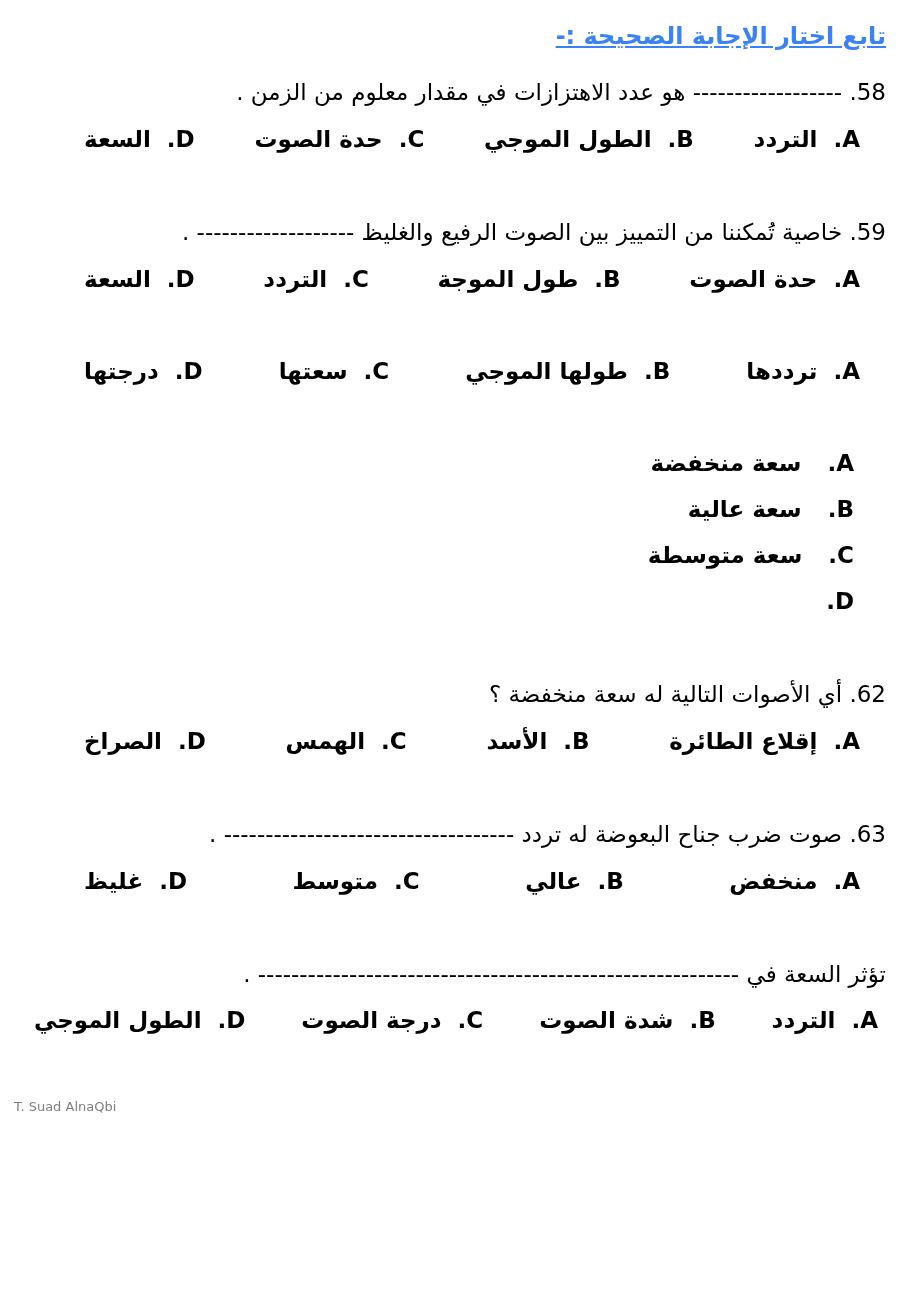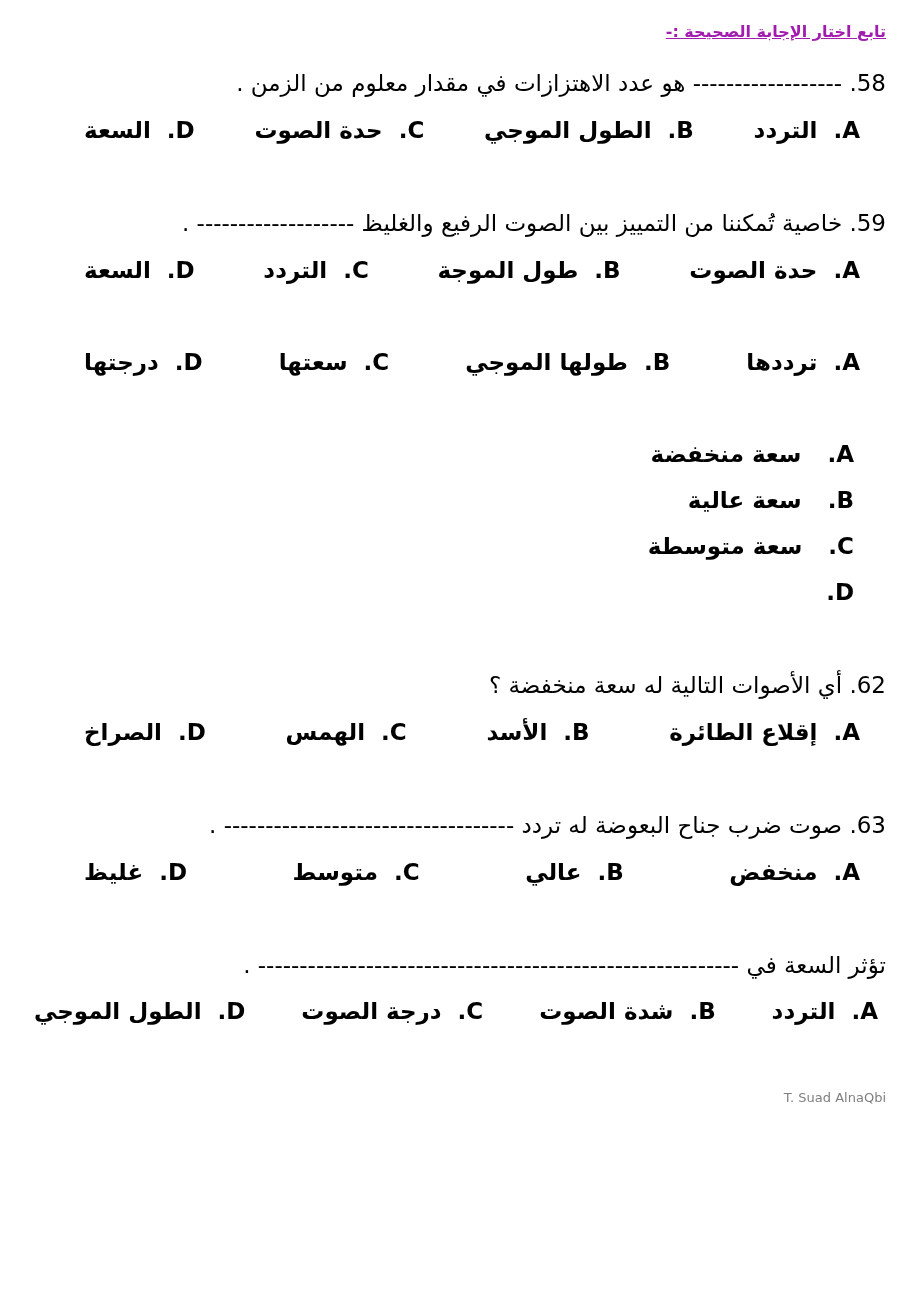--- a/index.html
+++ b/index.html
@@ -11,22 +11,22 @@
     width: 900px;
     height: 1300px;
     box-sizing: border-box;
     padding: 22px 14px 0 14px;
     direction: rtl;
     font-family: "DejaVu Sans", sans-serif;
     color: #000000;
     overflow: hidden;
   }
   .page-title {
-    color: #a21caf;
-    font-size: 16px;
+    color: #3b82f6;
+    font-size: 24px;
     font-weight: bold;
     text-decoration: underline;
     text-align: right;
     margin: 0 0 28px 0;
   }
   .block {
     margin-bottom: 66px;
   }
   .q-text {
     font-size: 23px;
@@ -65,21 +65,21 @@
   }
   .opt-letter {
     font-weight: bold;
   }
   .opt-text {
     font-weight: bold;
     white-space: nowrap;
   }
   .footer-credit {
     direction: ltr;
-    text-align: right;
+    text-align: left;
     color: #7f7f7f;
     font-size: 13px;
     font-weight: normal;
     margin-top: 4px;
   }
 </style>
 </head>
 <body>
 
 <h1 class="page-title">تابع اختار الإجابة الصحيحة :-</h1>

